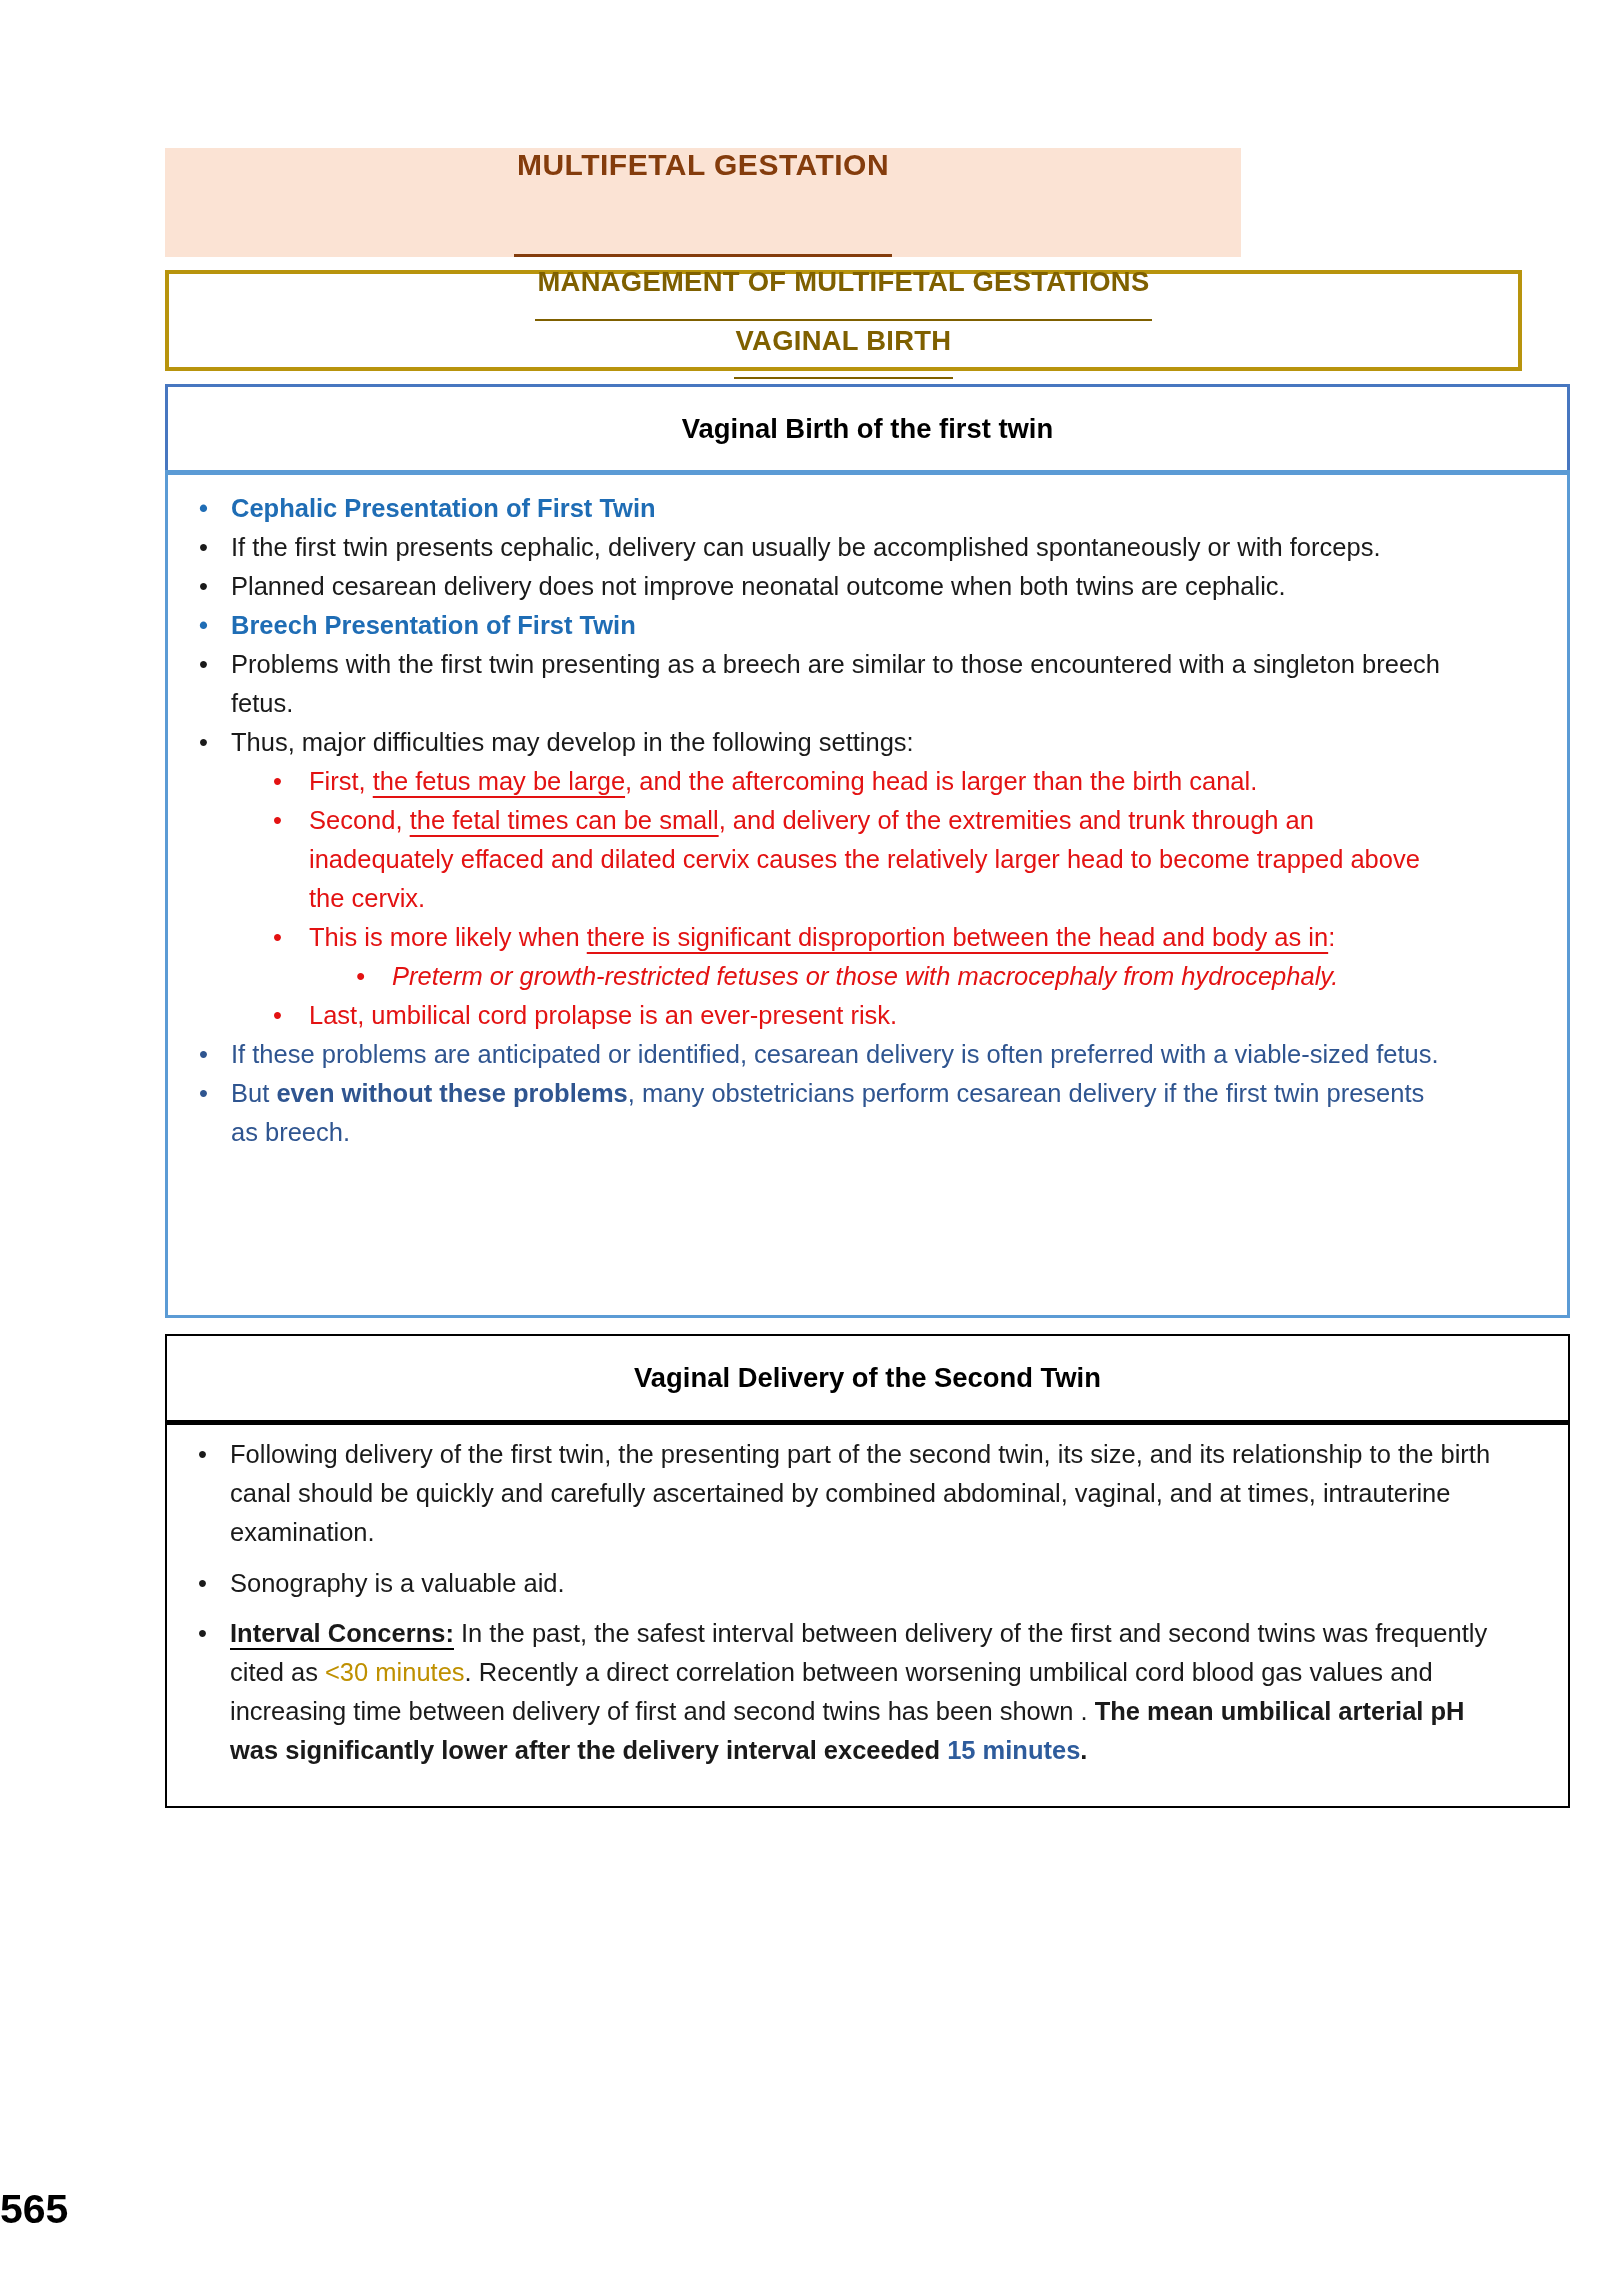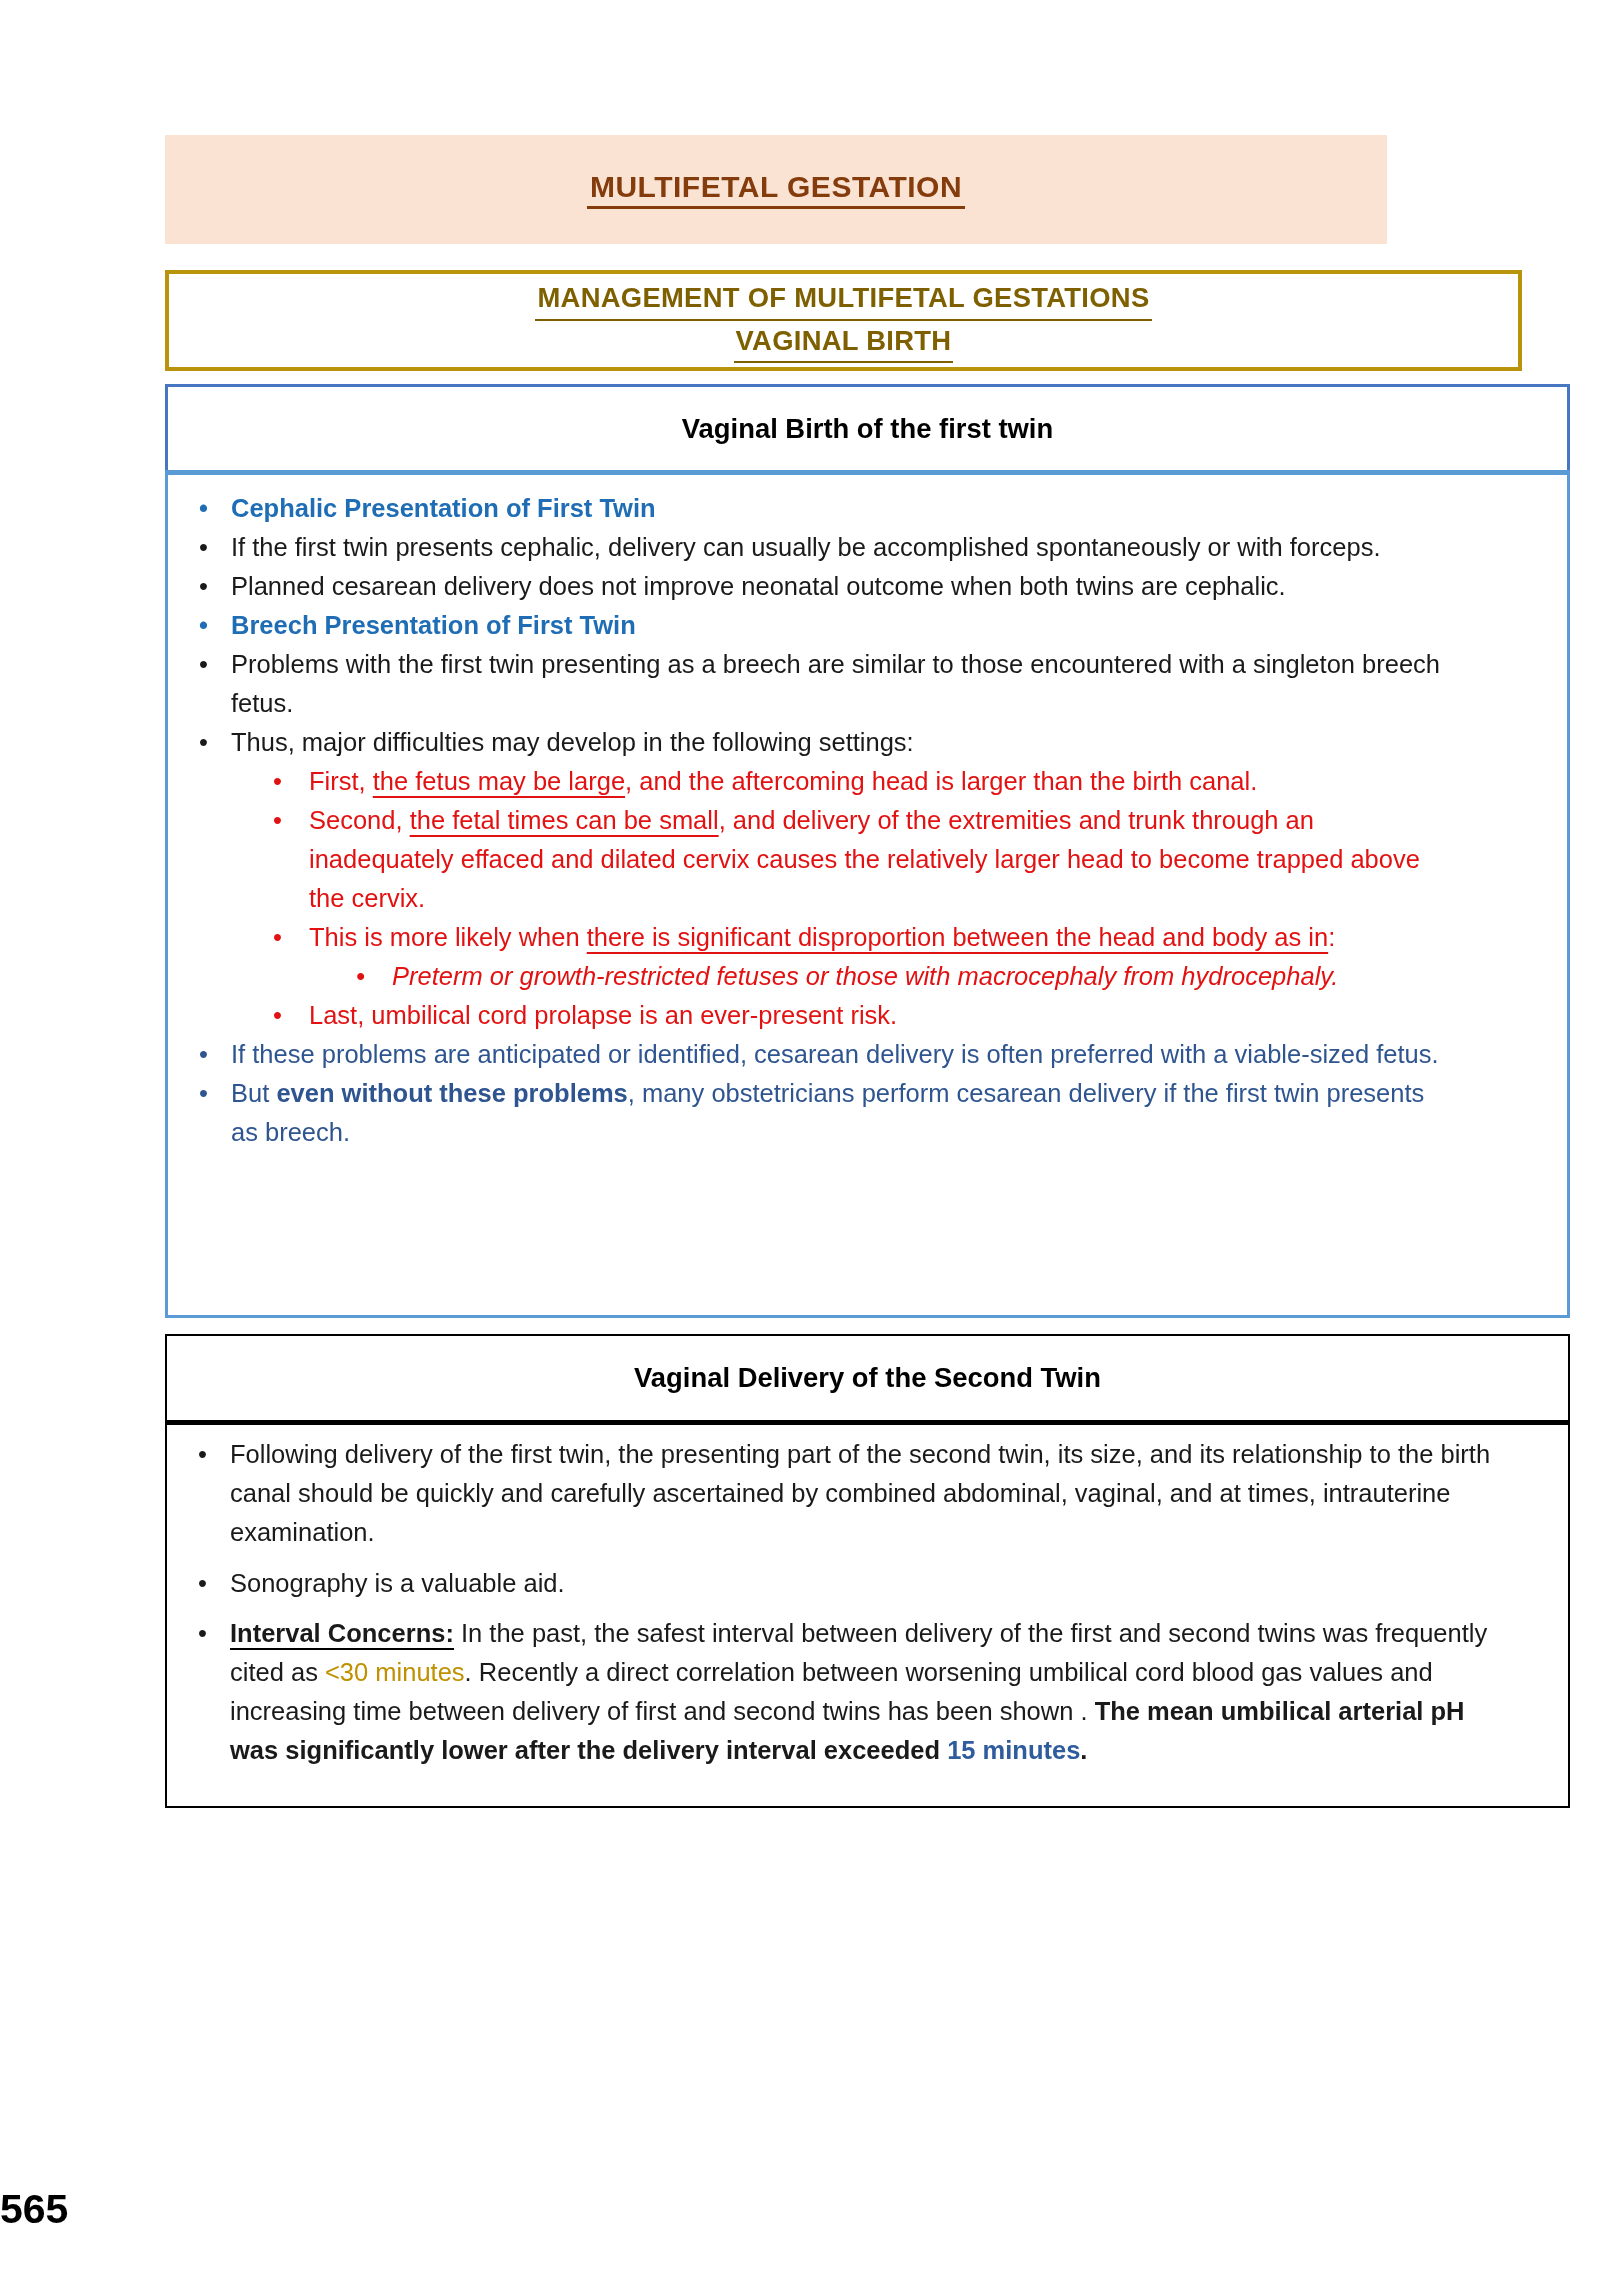--- a/index.html
+++ b/index.html
@@ -3,37 +3,37 @@
 <meta charset="utf-8">
 <style>
   html,body { margin:0; padding:0; background:#ffffff; }
   .page {
     position:relative; width:1621px; height:2293px; background:#ffffff;
     font-family:"Liberation Sans", sans-serif; color:#1a1a1a; overflow:hidden;
   }
 
   
   .banner {
-    position:absolute; left:165px; top:135px; width:1222px; height:109px;
-    background:#FBE3D4; display:flex; align-items:center; justify-content:center;
+    position:absolute; left:165px; top:148px; width:1076px; height:109px;
+    background:#FBE3D4; display:flex; justify-content:center;
   }
   .banner-title {
     font-weight:bold; font-size:30px; color:#843C0C;
     border-bottom:3.9px solid #843C0C; padding:0 2.9px 2.9px 2.9px; letter-spacing:0.5px;
   }
 
   
   .gold-box {
     position:absolute; left:165px; top:270px; width:1357px; height:101px;
     box-sizing:border-box; border:4.9px solid #B8940D;
     display:flex; flex-direction:column; align-items:center; justify-content:center;
   }
   .gold-line {
     font-weight:bold; font-size:27.4px; color:#7F6000; line-height:1.45;
-    border-bottom:2.9px solid #7F6000; padding:0 2px 1px 2px; letter-spacing:0.3px;
+    border-bottom:2.9px solid #7F6000; padding:0 2px 17px 2px; letter-spacing:0.3px;
   }
 
   
   .section { position:absolute; left:165px; width:1405px; box-sizing:border-box; }
   .sec-header {
     box-sizing:border-box; height:86px; display:flex; align-items:center; justify-content:center;
     font-weight:bold; font-size:27.4px; color:#000;
   }
   .sec-body { box-sizing:border-box; }
 

